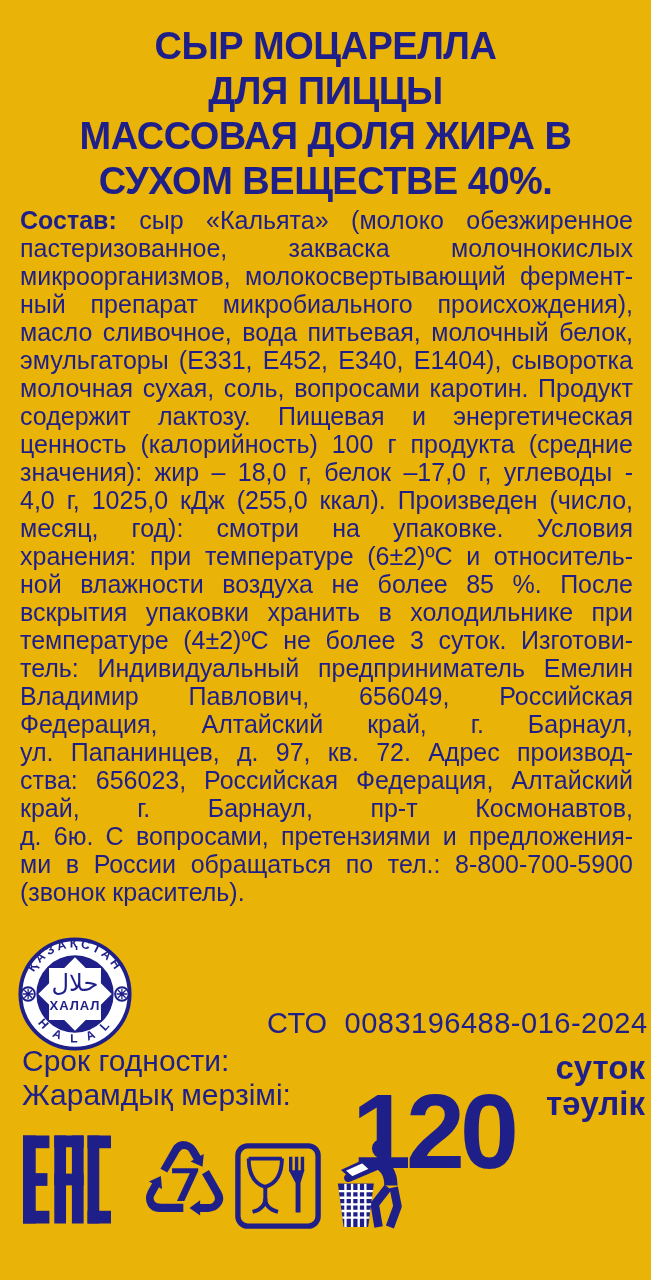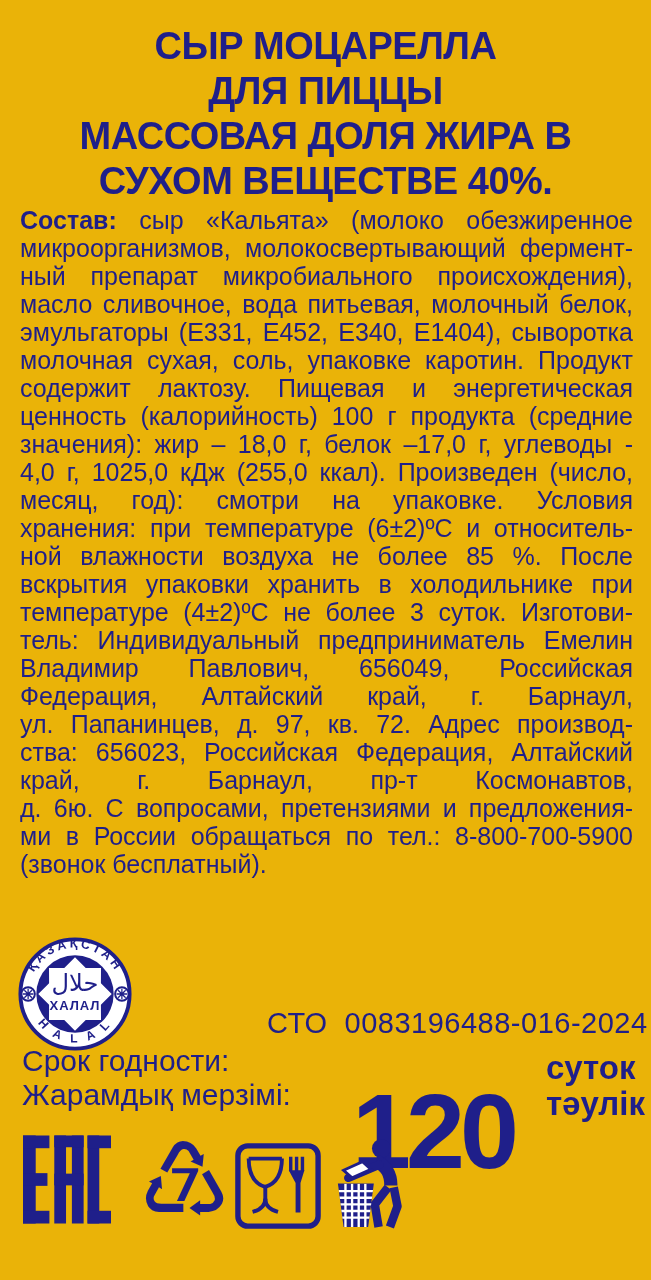--- a/index.html
+++ b/index.html
@@ -39,21 +39,21 @@
     font-size: 30px; line-height: 34px;
   }
   .days-value {
     position: absolute; left: 352px; top: 1078px;
     font-size: 106px; line-height: 1; font-weight: bold;
     letter-spacing: -5px;
   }
   .days-units {
     position: absolute; right: 6px; top: 1050px;
     font-size: 33px; line-height: 36px; font-weight: bold;
-    text-align: left;
+    text-align: right;
   }
   .icon-eac { position: absolute; left: 23px; top: 1135px; }
   .icon-recycle {
     position: absolute; left: 138px; top: 1126px;
     font-family: "DejaVu Sans", sans-serif;
     font-size: 104px; line-height: 110px; color: #1f1f8a;
   }
   .icon-glassfork { position: absolute; left: 234px; top: 1142px; }
   .icon-tidyman { position: absolute; left: 336px; top: 1138px; }
   svg { display: block; }
@@ -63,43 +63,44 @@
 
 <div class="label">
 
   <h1 class="title">СЫР МОЦАРЕЛЛА
 ДЛЯ ПИЦЦЫ
 МАССОВАЯ ДОЛЯ ЖИРА В
 СУХОМ ВЕЩЕСТВЕ 40%.</h1>
 
   <div class="body-text">
       <div class="body-line"><b>Состав:</b><span> сыр «Кальята» (молоко обезжиренное</span></div>
+      <div class="body-line"><b></b><span>пастеризованное, закваска молочнокислых</span></div>
       <div class="body-line"><b></b><span>микроорганизмов, молокосвертывающий фермент-</span></div>
       <div class="body-line"><b></b><span>ный препарат микробиального происхождения),</span></div>
       <div class="body-line"><b></b><span>масло сливочное, вода питьевая, молочный белок,</span></div>
       <div class="body-line"><b></b><span>эмульгаторы (Е331, Е452, Е340, Е1404), сыворотка</span></div>
-      <div class="body-line"><b></b><span>молочная сухая, соль, упаковке каротин. Продукт</span></div>
+      <div class="body-line"><b></b><span>молочная сухая, соль, вопросами каротин. Продукт</span></div>
       <div class="body-line"><b></b><span>содержит лактозу. Пищевая и энергетическая</span></div>
       <div class="body-line"><b></b><span>ценность (калорийность) 100 г продукта (средние</span></div>
       <div class="body-line"><b></b><span>значения): жир – 18,0 г, белок –17,0 г, углеводы -</span></div>
       <div class="body-line"><b></b><span>4,0 г, 1025,0 кДж (255,0 ккал). Произведен (число,</span></div>
       <div class="body-line"><b></b><span>месяц, год): смотри на упаковке. Условия</span></div>
       <div class="body-line"><b></b><span>хранения: при температуре (6±2)ºС и относитель-</span></div>
       <div class="body-line"><b></b><span>ной влажности воздуха не более 85 %. После</span></div>
       <div class="body-line"><b></b><span>вскрытия упаковки хранить в холодильнике при</span></div>
       <div class="body-line"><b></b><span>температуре (4±2)ºС не более 3 суток. Изготови-</span></div>
       <div class="body-line"><b></b><span>тель: Индивидуальный предприниматель Емелин</span></div>
       <div class="body-line"><b></b><span>Владимир Павлович, 656049, Российская</span></div>
       <div class="body-line"><b></b><span>Федерация, Алтайский край, г. Барнаул,</span></div>
       <div class="body-line"><b></b><span>ул. Папанинцев, д. 97, кв. 72. Адрес производ-</span></div>
       <div class="body-line"><b></b><span>ства: 656023, Российская Федерация, Алтайский</span></div>
       <div class="body-line"><b></b><span>край, г. Барнаул, пр-т Космонавтов,</span></div>
       <div class="body-line"><b></b><span>д. 6ю. С вопросами, претензиями и предложения-</span></div>
       <div class="body-line"><b></b><span>ми в России обращаться по тел.: 8-800-700-5900</span></div>
-      <div class="body-line last"><b></b><span>(звонок бесплатный).</span></div>
+      <div class="body-line last"><b></b><span>(звонок краситель).</span></div>
     </div>
 
   <svg class="halal-stamp" width="116" height="116" viewBox="0 0 120 120">
     <defs>
       <path id="arcTop" d="M 12,60 A 48,48 0 0 1 108,60"></path>
       <path id="arcBot" d="M 13,63 A 47,47 0 0 0 107,63"></path>
     </defs>
     <circle cx="60" cy="60" r="56.5" fill="#ffffff" stroke="#1f1f8a" stroke-width="4"></circle>
     <circle cx="60" cy="60" r="40" fill="#1f1f8a"></circle>
     <polygon fill="#ffffff" points="60,22 71.1,33.2 86.9,33.1 86.8,48.9 98,60 86.8,71.1 86.9,86.9 71.1,86.8 60,98 48.9,86.8 33.1,86.9 33.2,71.1 22,60 33.2,48.9 33.1,33.1 48.9,33.2"></polygon>

